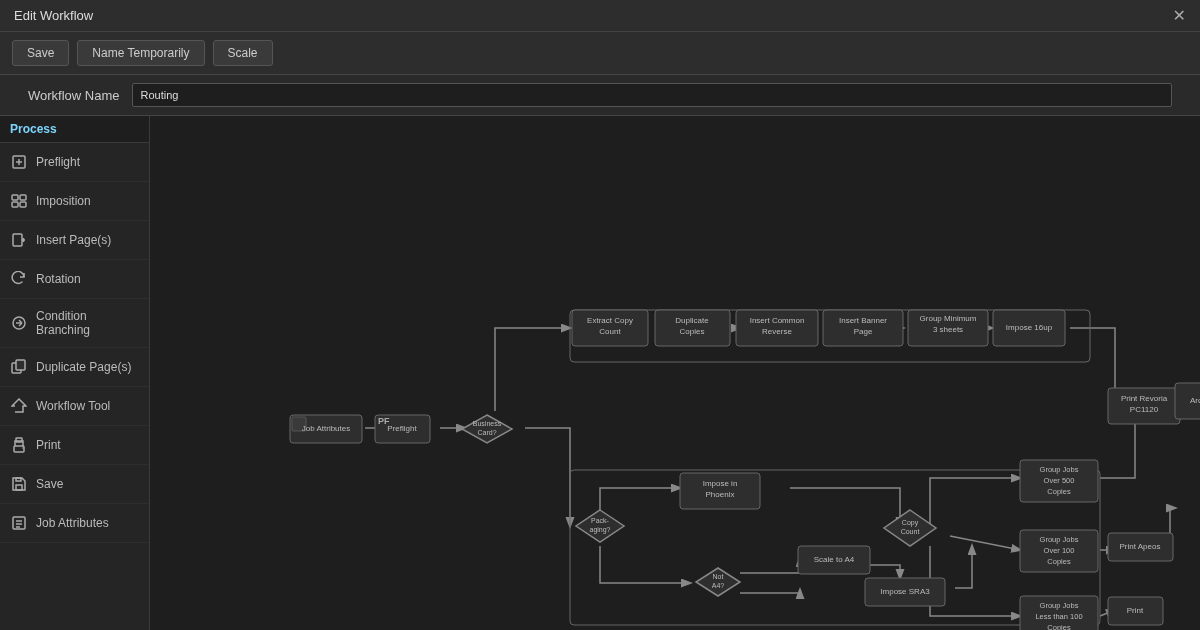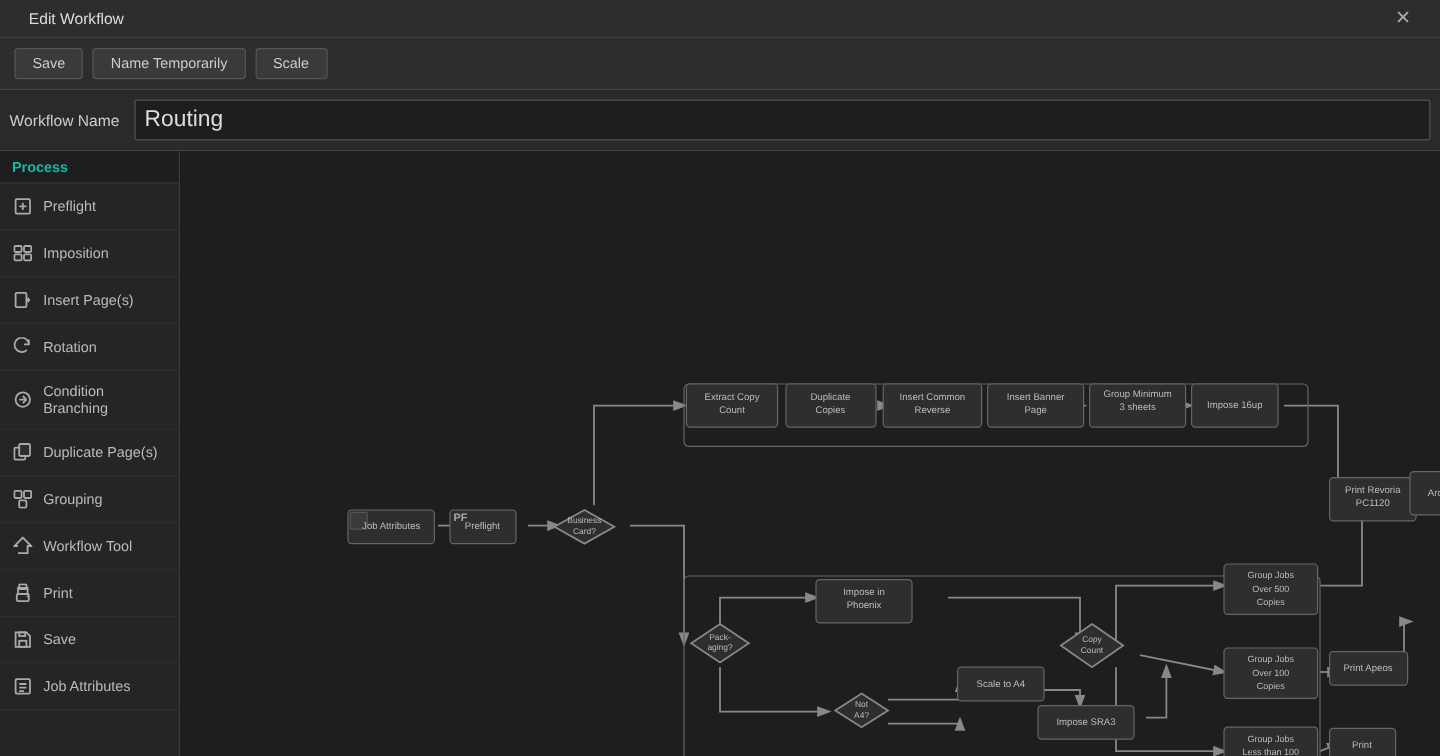--- a/index.html
+++ b/index.html
@@ -11,21 +11,21 @@
       width: 1200px;
       height: 630px;
       overflow: hidden;
     }
 
     .title-bar {
       background: #2d2d2d;
       display: flex;
       align-items: center;
       justify-content: space-between;
-      padding: 0 24px;
+      padding: 0 14px;
       height: 32px;
       border-bottom: 1px solid #444;
     }
     .title-bar-text {
       color: #ddd;
       font-size: 13px;
     }
     .close-btn {
       background: none;
       border: none;
@@ -50,55 +50,55 @@
       padding: 5px 14px;
       border-radius: 3px;
       cursor: pointer;
       font-size: 12px;
     }
 
     .workflow-name-row {
       background: #2a2a2a;
       display: flex;
       align-items: center;
-      padding: 8px 8px;
+      padding: 8px 28px;
       border-bottom: 1px solid #444;
       gap: 12px;
     }
     .workflow-name-label {
       color: #ccc;
       font-size: 13px;
       white-space: nowrap;
     }
     .workflow-name-input {
       flex: 1;
       background: #1e1e1e;
       border: 1px solid #555;
       color: #ddd;
       padding: 5px 8px;
-      font-size: 19px;
+      font-size: 11px;
       border-radius: 2px;
       outline: none;
     }
 
     .main-area {
       display: flex;
       height: calc(630px - 32px - 44px - 40px);
     }
 
     .sidebar {
       width: 150px;
       background: #252525;
       border-right: 1px solid #3a3a3a;
       overflow-y: auto;
       flex-shrink: 0;
     }
     .sidebar-section-header {
       background: #1e1e1e;
-      color: #14b8a6;
+      color: #7dd3fc;
       padding: 6px 10px;
       font-size: 12px;
       font-weight: bold;
       border-bottom: 1px solid #3a3a3a;
     }
     .sidebar-item {
       display: flex;
       align-items: center;
       gap: 8px;
       padding: 10px 10px;
@@ -225,30 +225,20 @@
     <div class="sidebar-item">
       <div class="sidebar-icon">
         <svg viewBox="0 0 16 16">
             <rect x="1" y="4" width="9" height="10" rx="1"></rect>
             <rect x="5" y="1" width="9" height="10" rx="1" fill="#2e2e2e"></rect>
           </svg>
       </div>
       <span>Duplicate Page(s)</span>
     </div>
 
-    <div class="sidebar-item">
-      <div class="sidebar-icon">
-        <svg viewBox="0 0 16 16">
-            <rect x="1" y="1" width="6" height="6" rx="1"></rect>
-            <rect x="9" y="1" width="6" height="6" rx="1"></rect>
-            <rect x="5" y="9" width="6" height="6" rx="1"></rect>
-          </svg>
-      </div>
-      <span>Grouping</span>
-    </div>
 
     <div class="sidebar-item">
       <div class="sidebar-icon">
         <svg viewBox="0 0 16 16">
             <polyline points="4,8 1,8 8,1 15,8 12,8 12,14 4,14"></polyline>
           </svg>
       </div>
       <span>Workflow Tool</span>
     </div>
 

